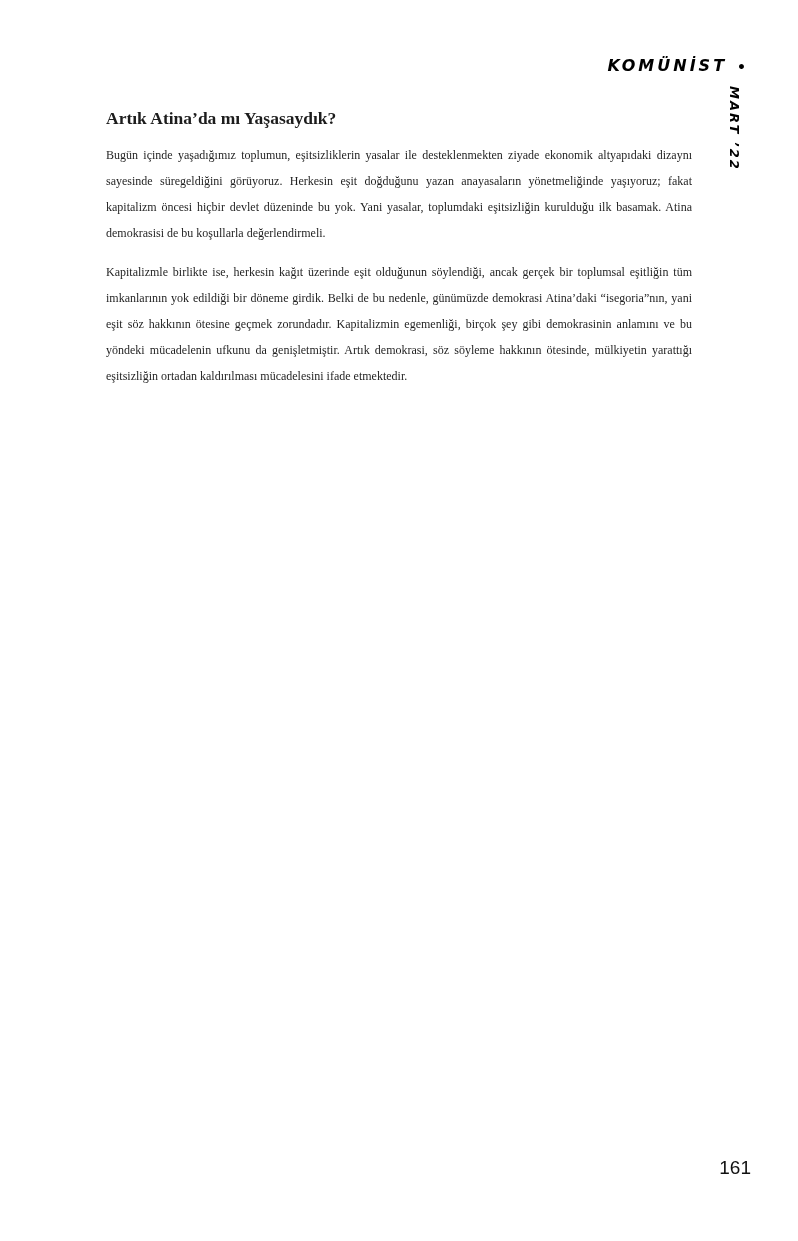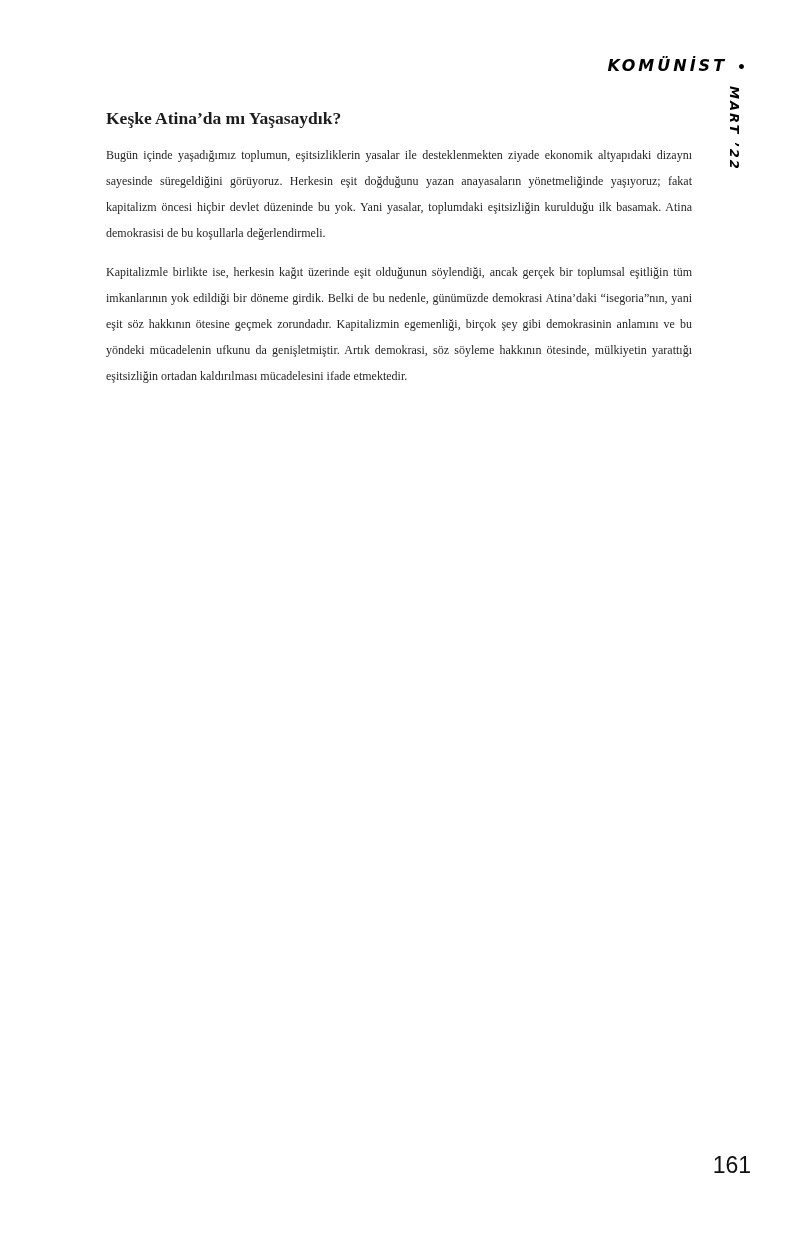--- a/index.html
+++ b/index.html
@@ -69,38 +69,38 @@
     line-height: 26px;
     text-align: justify;
     margin: 0 0 13px 0;
     color: #1f1f1f;
   }
   .page-number {
     position: absolute;
     right: 47px;
     bottom: 62px;
     font-family: "Liberation Sans", sans-serif;
-    font-size: 23px;
+    font-size: 19px;
     font-weight: normal;
     color: #111111;
   }
 </style>
 </head>
 <body>
 
 <div class="page">
 
   <div class="masthead">
     <span class="journal">KOMÜNİST</span>
     <span class="bullet">•</span>
   </div>
 
   <div class="issue-date">MART ’22</div>
 
   <div class="content">
-    <h1 class="article-heading">Keşke Atina’da mı Yaşasaydık?</h1>
+    <h1 class="article-heading">Artık Atina’da mı Yaşasaydık?</h1>
     <p>Bugün içinde yaşadığımız toplumun, eşitsizliklerin yasalar ile desteklenmekten ziyade ekonomik altyapıdaki dizaynı sayesinde süregeldiğini görüyoruz. Herkesin eşit doğduğunu yazan anayasaların yönetmeliğinde yaşıyoruz; fakat kapitalizm öncesi hiçbir devlet düzeninde bu yok. Yani yasalar, toplumdaki eşitsizliğin kurulduğu ilk basamak. Atina demokrasisi de bu koşullarla değerlendirmeli.</p>
     <p>Kapitalizmle birlikte ise, herkesin kağıt üzerinde eşit olduğunun söylendiği, ancak gerçek bir toplumsal eşitliğin tüm imkanlarının yok edildiği bir döneme girdik. Belki de bu nedenle, günümüzde demokrasi Atina’daki “isegoria”nın, yani eşit söz hakkının ötesine geçmek zorundadır. Kapitalizmin egemenliği, birçok şey gibi demokrasinin anlamını ve bu yöndeki mücadelenin ufkunu da genişletmiştir. Artık demokrasi, söz söyleme hakkının ötesinde, mülkiyetin yarattığı eşitsizliğin ortadan kaldırılması mücadelesini ifade etmektedir.</p>
   </div>
 
   <div class="page-number">161</div>
 
 </div>
 
 </body></html>

